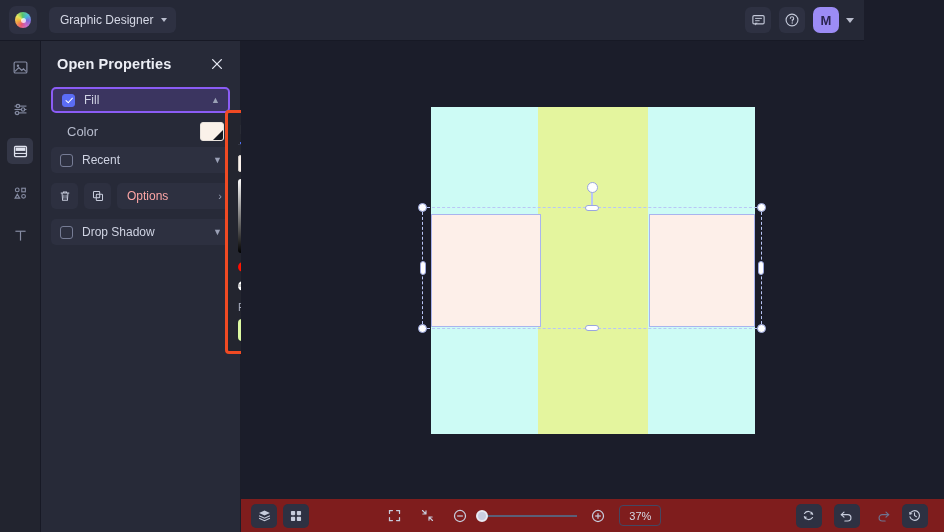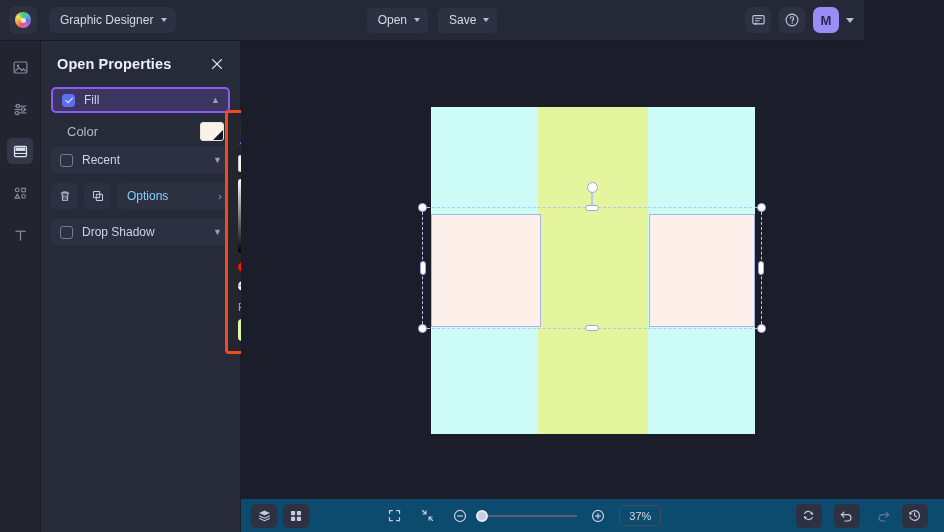--- a/index.html
+++ b/index.html
@@ -119,21 +119,21 @@
   }
   .tool-row { margin: 10px 10px 0; display: flex; gap: 6px; align-items: center; }
   .tool-btn {
     width: 27px; height: 26px; background: #2d3040; border-radius: 5px;
     display: flex; align-items: center; justify-content: center; cursor: pointer;
   }
   .options-btn {
     flex: 1; height: 26px; background: #2d3040; border-radius: 5px;
     display: flex; align-items: center; padding: 0 8px 0 10px; cursor: pointer;
   }
-  .options-btn .t { color: #7dd3fc; font-size: 12px; }
+  .options-btn .t { color: #fca5a5; font-size: 12px; }
   .options-btn .a { margin-left: auto; color: #9aa0b6; font-size: 11px; }
   .ds-row { margin-top: 10px; }
 
   
   .picker {
     position: absolute; left: 225px; top: 110px; width: 182px; height: 244px;
     background: #23252f; border: 3px solid #f04a23; border-radius: 4px;
   }
   .picker-inner { padding: 8px 10px 0; }
   .tabs { display: flex; gap: 20px; border-bottom: 1px solid #343746; padding: 0 2px; }
@@ -224,21 +224,21 @@
     background: #b9c6f6;
   }
   .rot-knob {
     position: absolute; left: 50%; margin-left: -5.5px; top: -26px;
     width: 11px; height: 11px; border-radius: 50%; background: #fff; border: 1.4px solid #9aa6dd;
   }
 
   
   .bottombar {
     position: absolute; left: 241px; bottom: 0; width: 703px; height: 34px;
-    background: #0c4a6e; border-top: 1px solid #1b1d29;
+    background: #7f1d1d; border-top: 1px solid #1b1d29;
     display: flex; align-items: center; padding: 0 10px;
   }
   .bb-btn {
     width: 26px; height: 24px; border-radius: 5px; background: #2e3142;
     display: flex; align-items: center; justify-content: center; cursor: pointer; margin-right: 6px;
   }
   .bb-plain { width: 24px; height: 24px; display: flex; align-items: center; justify-content: center; cursor: pointer; }
   .zoom-group { margin: 0 auto; display: flex; align-items: center; gap: 9px; }
   .zoom-track { width: 96px; height: 2px; background: #5a5f77; position: relative; }
   .zoom-knob {
@@ -260,30 +260,20 @@
 
   <div class="topbar">
     <div class="logo-btn">
       <div class="logo-circle"></div>
     </div>
     <div class="proj-btn">
       <span>Graphic Designer</span>
       <span class="chev"></span>
     </div>
 
-    <div class="center-btns">
-      <div class="tb-btn">
-        <span>Open</span>
-        <span class="chev"></span>
-      </div>
-      <div class="tb-btn">
-        <span>Save</span>
-        <span class="chev"></span>
-      </div>
-    </div>
 
     <div class="topright">
       <div class="icon-btn">
         <svg width="15" height="15" viewBox="0 0 20 20">
           <rect x="2.5" y="3.5" width="15" height="11" rx="1.6" fill="none" stroke="#c3c8d8" stroke-width="1.5"></rect>
           <path d="M5.5 16.5 L5.5 13 L9 13 Z" fill="#c3c8d8"></path>
           <line x1="5.5" y1="7.2" x2="14.5" y2="7.2" stroke="#c3c8d8" stroke-width="1.3"></line>
           <line x1="5.5" y1="10.3" x2="11.5" y2="10.3" stroke="#c3c8d8" stroke-width="1.3"></line>
         </svg>
       </div>

